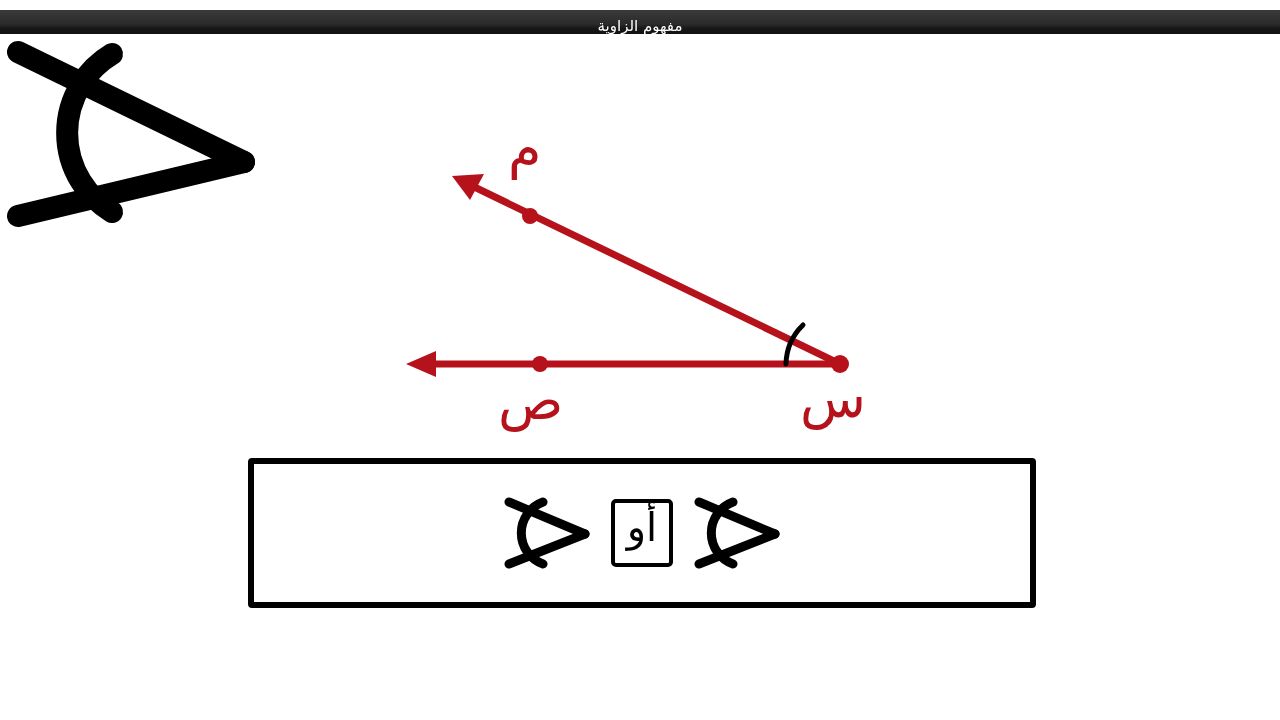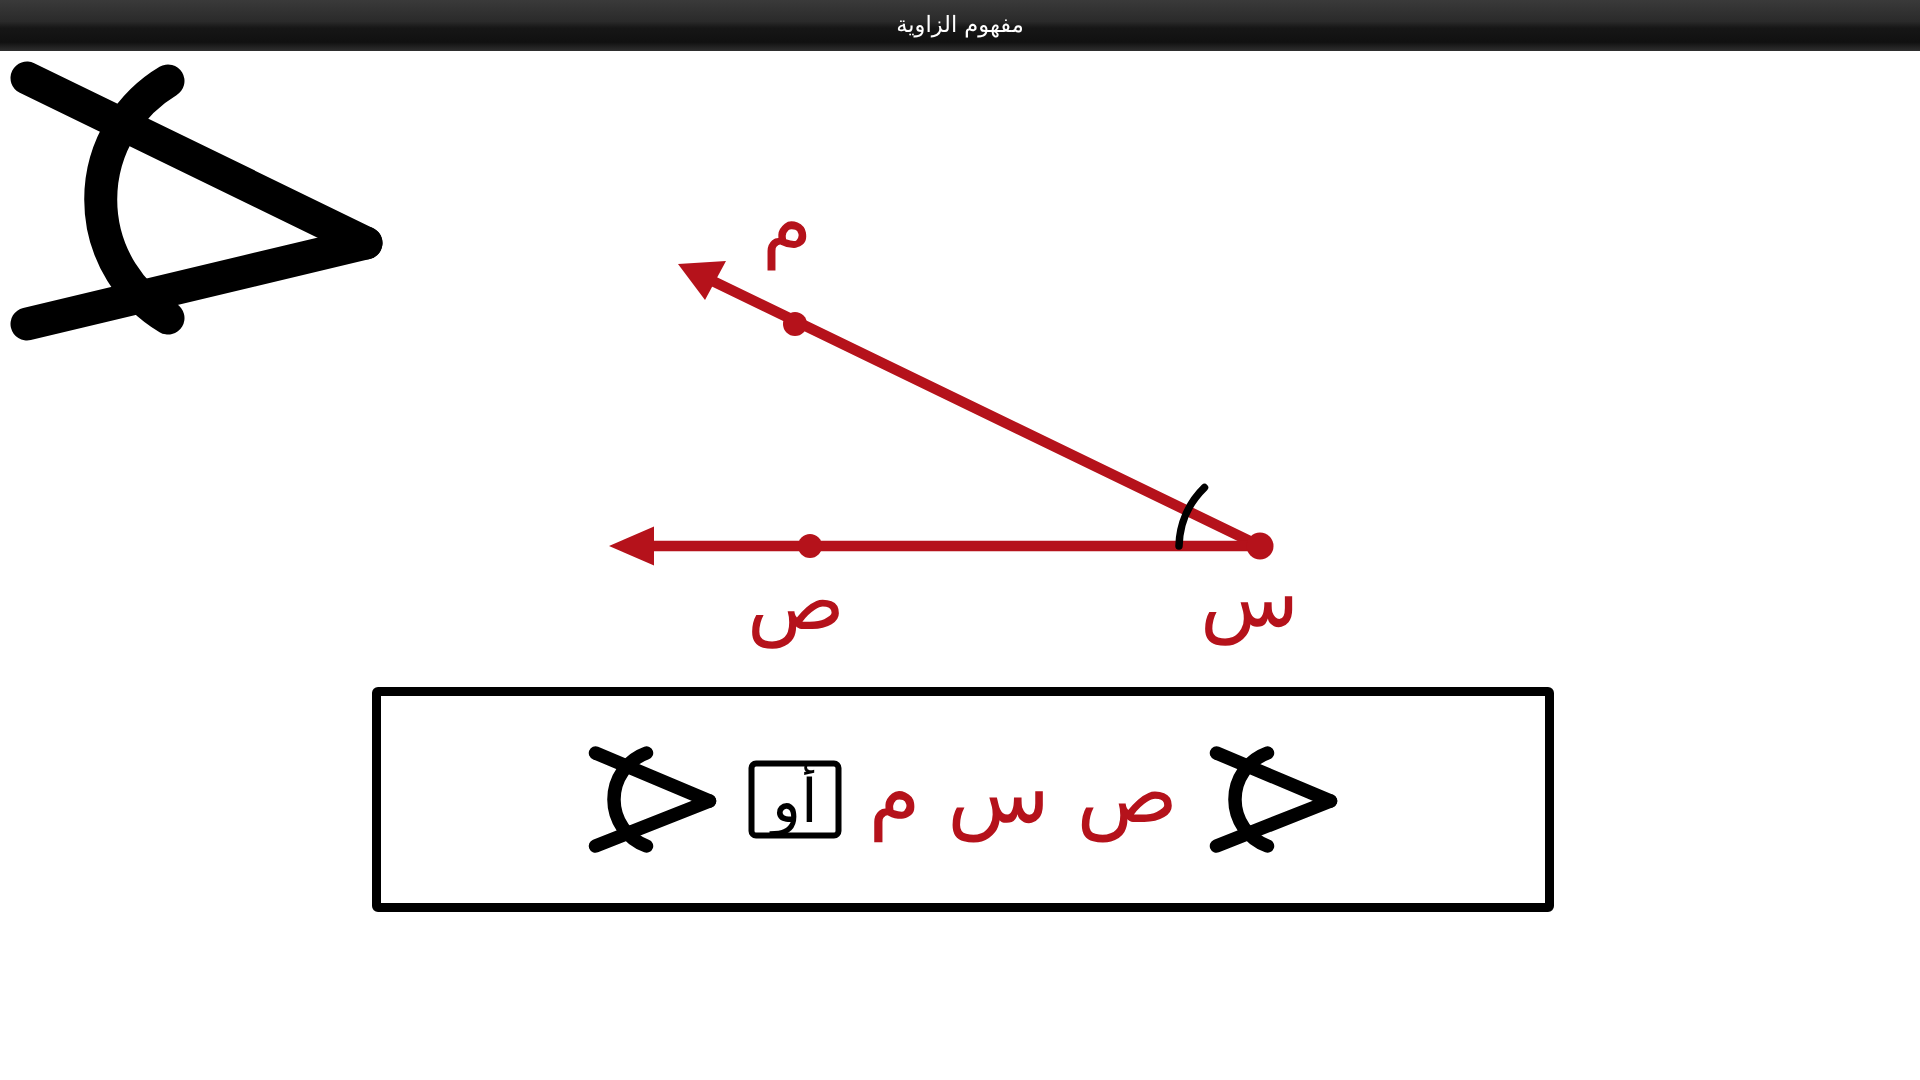--- a/index.html
+++ b/index.html
@@ -11,21 +11,21 @@
     width: 1280px;
     height: 720px;
     overflow: hidden;
     font-family: "DejaVu Sans", "Liberation Sans", sans-serif;
     position: relative;
   }
 
   
   #titlebar {
     position: absolute;
-    left: 0; top: 0;
+    left: 0; top: 10px;
     width: 1280px;
     height: 34px;
     background: linear-gradient(to bottom, #3a3a3a 0%, #2a2a2a 42%, #161616 55%, #0d0d0d 100%);
     box-shadow: 0 1px 0 #000;
   }
   #titlebar .title-text {
     position: absolute;
     left: 0; right: 0;
     top: 7px;
     text-align: center;
@@ -104,21 +104,21 @@
   }
   .angle-symbol {
     width: 92px;
     height: 78px;
     position: relative;
     flex: 0 0 auto;
   }
   .or-chip {
     border: 4px solid #000000;
     border-radius: 5px;
-    padding: 4px 12px 0 12px;
+    padding: 4px 12px 16px 12px;
     color: #000000;
     font-size: 40px;
     line-height: 1;
     font-family: "DejaVu Sans", "Liberation Sans", sans-serif;
     background: #ffffff;
   }
 
   
   #big-angle {
     position: absolute;
@@ -171,21 +171,20 @@
     <div id="notation-row">
 
       <span class="angle-symbol">
         <svg viewBox="0 0 92 78" width="92" height="78">
           <path d="M 8 8 L 84 40" stroke="#000000" stroke-width="9" stroke-linecap="round" fill="none"></path>
           <path d="M 8 70 L 84 40" stroke="#000000" stroke-width="9" stroke-linecap="round" fill="none"></path>
           <path d="M 42 8 A 33 33 0 0 0 42 70" stroke="#000000" stroke-width="9" stroke-linecap="round" fill="none"></path>
         </svg>
       </span>
 
-      <span class="nota-text">ص س م</span>
 
       <span class="or-chip">أو</span>
 
       <span class="angle-symbol">
         <svg viewBox="0 0 92 78" width="92" height="78">
           <path d="M 8 8 L 84 40" stroke="#000000" stroke-width="9" stroke-linecap="round" fill="none"></path>
           <path d="M 8 70 L 84 40" stroke="#000000" stroke-width="9" stroke-linecap="round" fill="none"></path>
           <path d="M 42 8 A 33 33 0 0 0 42 70" stroke="#000000" stroke-width="9" stroke-linecap="round" fill="none"></path>
         </svg>
       </span>

